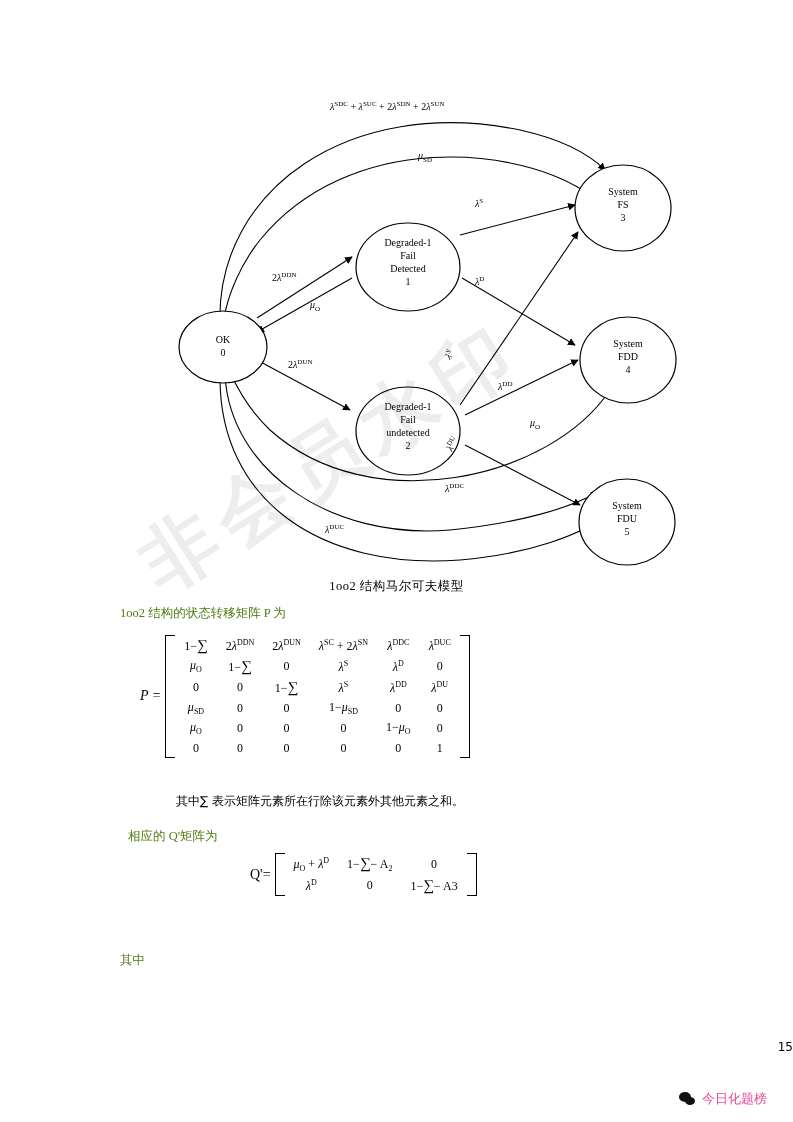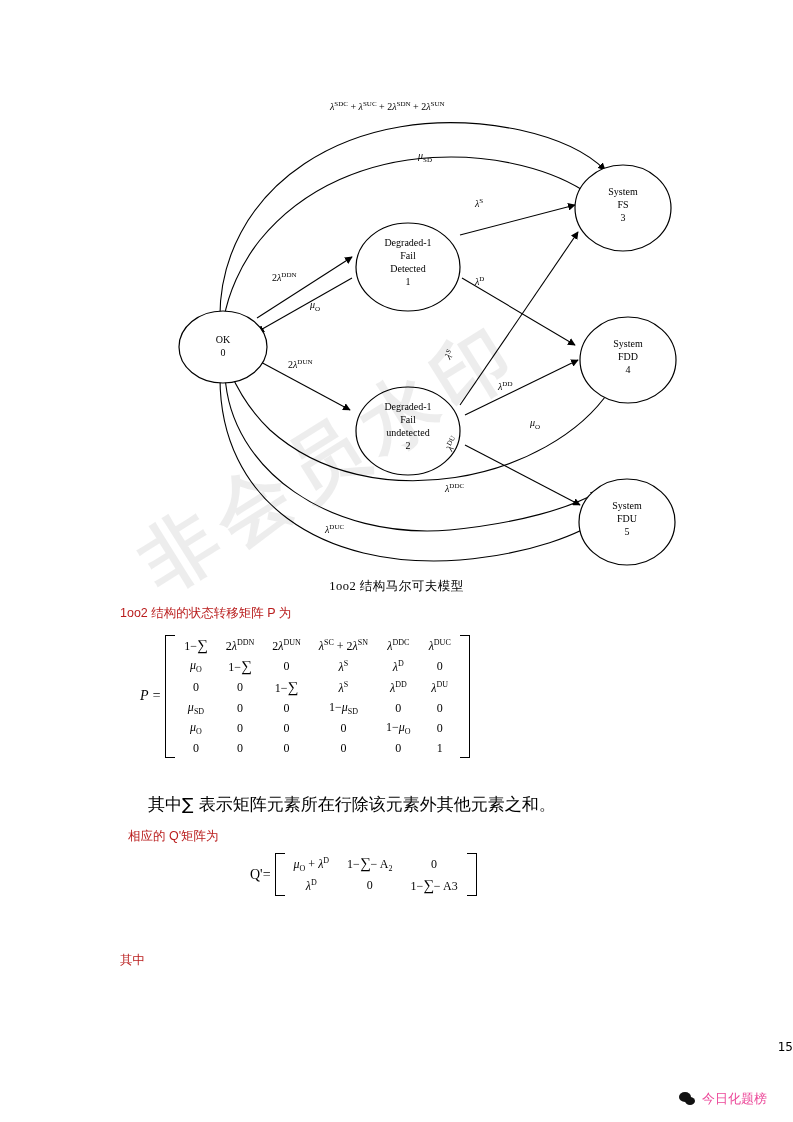--- a/index.html
+++ b/index.html
@@ -51,23 +51,23 @@
     width: 793px;
     text-align: center;
     font-family: Liberation Serif, serif;
     font-size: 12.5px;
     letter-spacing: 0.5px;
   }
 
   
   .para {
     position: absolute;
-    font-family: Liberation Sans, sans-serif;
+    font-family: Liberation Serif, serif;
     font-size: 12.5px;
-    color: #b91c1c;
+    color: #4d7c0f;
     white-space: nowrap;
   }
 
   .matrix-block {
     position: absolute;
     font-family: "Liberation Serif", serif;
   }
   .mat-row {
     display: flex;
     align-items: center;
@@ -96,22 +96,23 @@
     padding: 2px 9px;
     white-space: nowrap;
   }
   .it { font-style: italic; }
   .sp { font-size: 8px; vertical-align: super; }
   .sb { font-size: 8px; vertical-align: sub; }
 
   .note {
     position: absolute;
     font-family: "DejaVu Sans", sans-serif;
-    font-size: 17px;
+    font-size: 12px;
     white-space: nowrap;
+    margin-left: 28px;
   }
 
   .eqlines {
     position: absolute;
     font-family: "Liberation Serif", serif;
     font-size: 13px;
     line-height: 20px;
     white-space: nowrap;
   }
 

